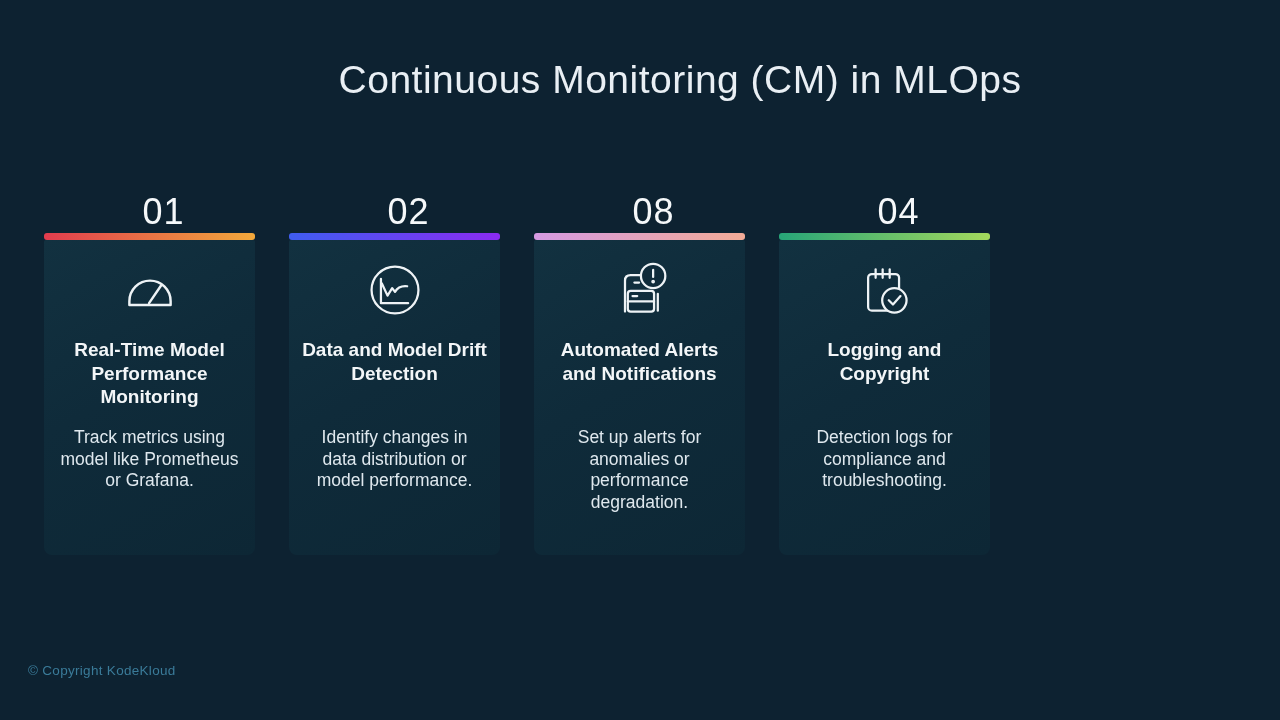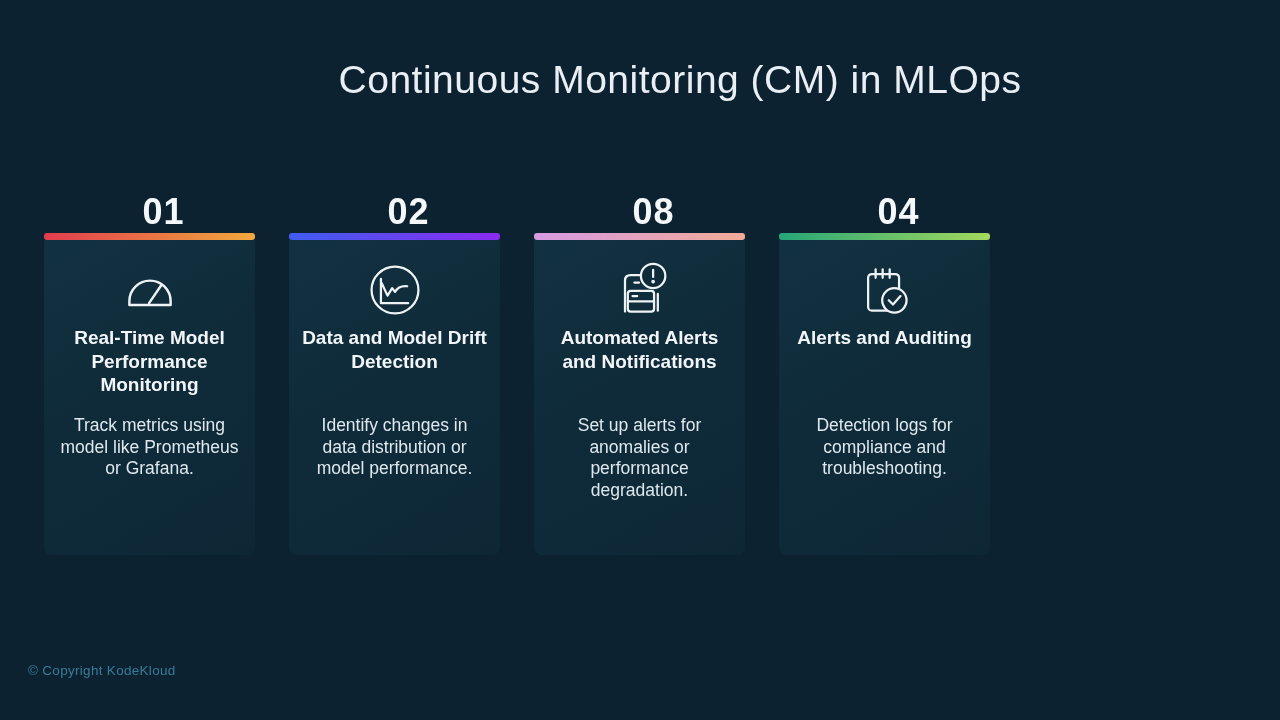--- a/index.html
+++ b/index.html
@@ -30,21 +30,21 @@
     gap: 34px;
   }
   .card-col {
     width: 211px;
     display: flex;
     flex-direction: column;
     align-items: center;
   }
   .card-number {
     font-size: 36px;
-    font-weight: bold;
+    font-weight: normal;
     color: #f5f8fa;
     line-height: 43px;
     height: 43px;
     letter-spacing: 1px;
     margin-left: 28px;
   }
   .accent-bar {
     width: 100%;
     height: 7px;
     border-radius: 3px;
@@ -62,21 +62,21 @@
   }
   .icon-wrap {
     width: 64px;
     height: 64px;
     display: flex;
     align-items: center;
     justify-content: center;
   }
   .icon-wrap svg { display: block; }
   .card-title {
-    margin-top: 4px;
+    margin-top: 16px;
     height: 72px;
     max-width: 192px;
     font-size: 19px;
     font-weight: bold;
     line-height: 23.5px;
     text-align: center;
     color: #f3f6f8;
   }
   .card-desc {
     margin-top: 17px;
@@ -162,20 +162,20 @@
       <div class="icon-wrap">
         <svg width="60" height="60" viewBox="0 0 64 64" fill="none" stroke="#eef3f6" stroke-width="2.4" stroke-linecap="round" stroke-linejoin="round">
           <rect x="14" y="15" width="33" height="39" rx="4"></rect>
           <path d="M22 10 L22 19"></path>
           <path d="M29.5 10 L29.5 19"></path>
           <path d="M37 10 L37 19"></path>
           <circle cx="42" cy="43" r="13" fill="#0f2b3a"></circle>
           <path d="M36 43 L40.5 47.5 L48.5 38.5"></path>
         </svg>
       </div>
-      <div class="card-title">Alerts and Auditing</div>
+      <div class="card-title">Logging and Copyright</div>
       <div class="card-desc">Detection logs for compliance and troubleshooting.</div>
     </div>
   </div>
 
 </div>
 
 <div class="footer-copyright">© Copyright KodeKloud</div>
 
 </body></html>

